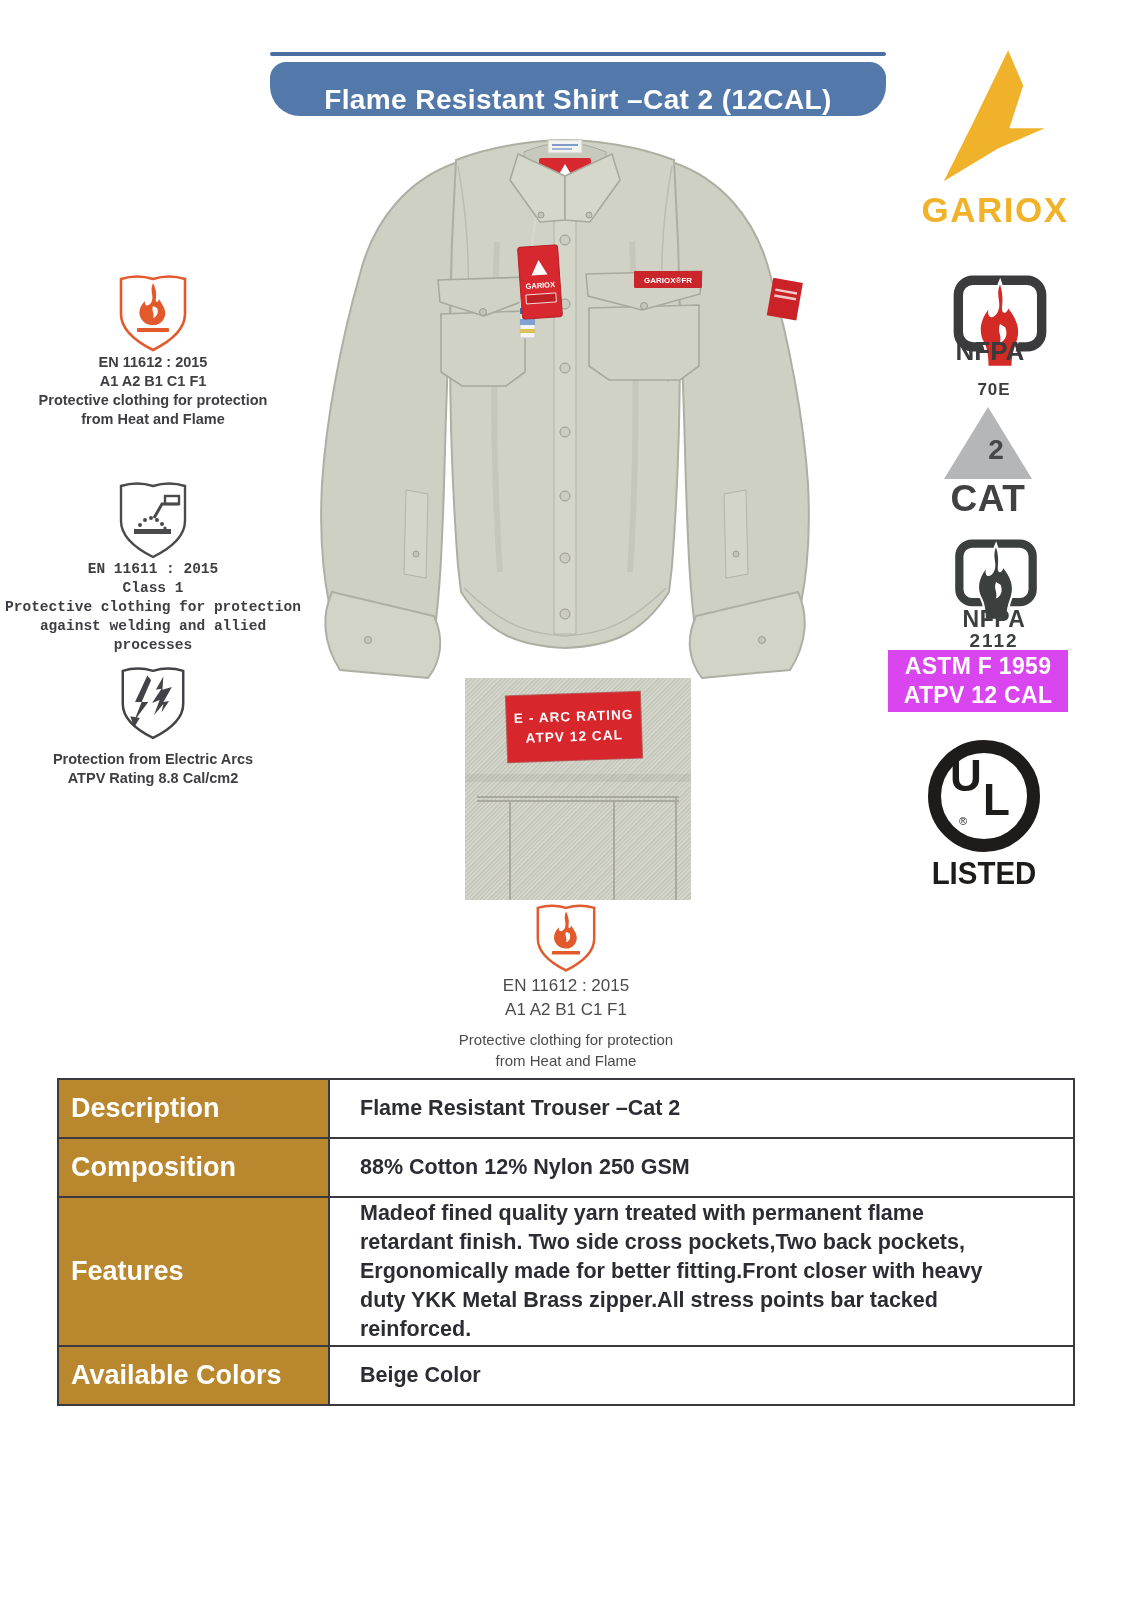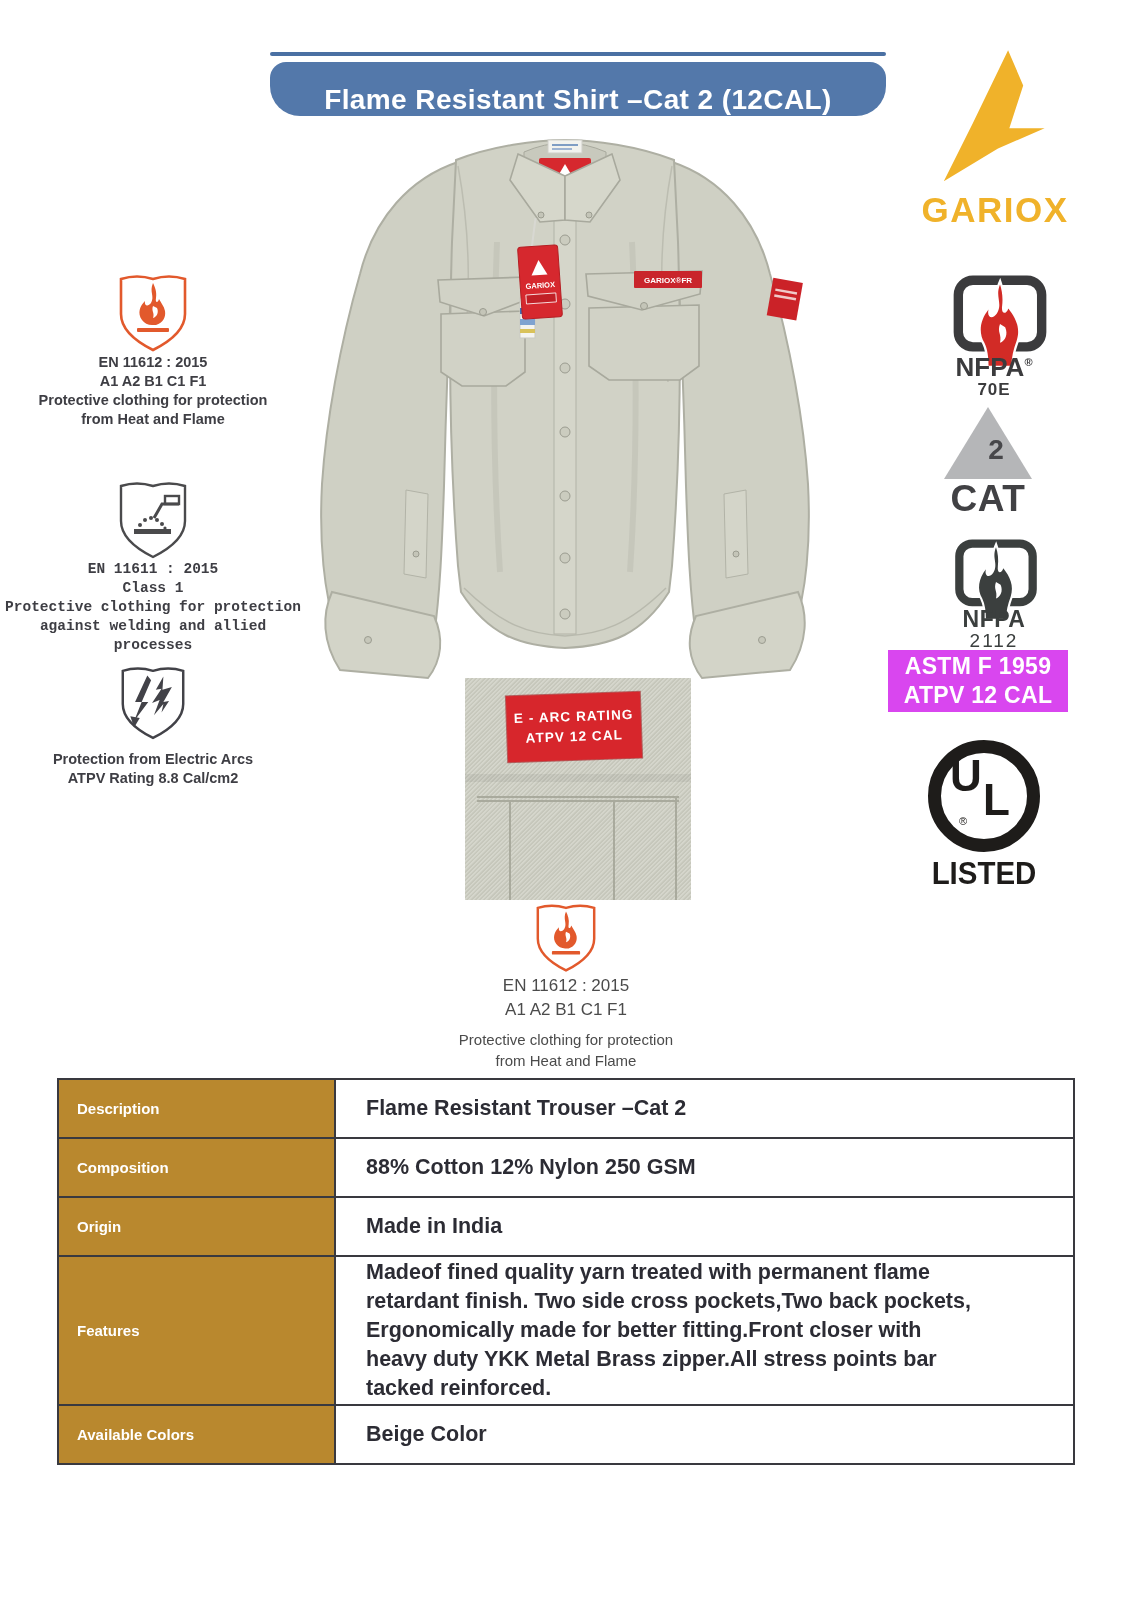--- a/index.html
+++ b/index.html
@@ -47,42 +47,42 @@
   
   .bcert-icon{left:534px;top:900px;}
   .bcert-text{left:386px;top:976px;width:360px;text-align:center;color:#4b4b4b;font-weight:normal;}
   .bcert-text .l1{font-size:17px;margin-bottom:4px;}
   .bcert-text .l2{font-size:17px;margin-bottom:11px;}
   .bcert-text .l3{font-size:15px;margin-bottom:4px;}
   .bcert-text .l4{font-size:15px;}
 
   
   .nfpa70e-frame{left:946px;top:274px;}
-  .nfpa70e-name{left:934px;top:352px;width:120px;text-align:center;color:#3b3b3d;font-size:26px;font-weight:bold;}
+  .nfpa70e-name{left:934px;top:336px;width:120px;text-align:center;color:#3b3b3d;font-size:26px;font-weight:bold;}
   .nfpa-name sup,{font-size:11px;}
   .nfpa70e-code{left:934px;top:380px;width:120px;text-align:center;color:#3b3b3d;font-size:17px;font-weight:bold;letter-spacing:1px;}
   .cat-tri{left:942px;top:404px;}
   .cat-num{left:950px;top:434px;width:92px;text-align:center;color:#47474a;font-size:28px;font-weight:bold;}
   .cat-label{left:936px;top:478px;width:104px;text-align:center;color:#414144;font-size:37px;font-weight:bold;letter-spacing:.5px;}
   .nfpa2112-frame{left:948px;top:538px;}
   .nfpa2112-name{left:936px;top:606px;width:116px;text-align:center;color:#3b3f3e;font-size:23px;font-weight:bold;letter-spacing:.5px;}
-  .nfpa2112-code{left:936px;top:630px;width:116px;text-align:center;color:#3b3f3e;font-size:19px;font-weight:normal;letter-spacing:2px;}
+  .nfpa2112-code{left:936px;top:630px;width:116px;text-align:center;color:#3b3f3e;font-size:19px;font-weight:bold;letter-spacing:2px;}
   .astm-banner{left:888px;top:650px;width:180px;height:62px;background:#d946ef;display:flex;flex-direction:column;
     align-items:center;justify-content:center;}
   .astm-banner div{color:#ffffff;font-size:23px;font-weight:bold;line-height:29px;letter-spacing:.3px;}
   .ul-circle{left:928px;top:740px;width:86px;height:86px;border:13px solid #1e1c1a;border-radius:50%;background:#fff;}
   .ul-circle .u{position:absolute;left:9px;top:-2px;font-size:44px;font-weight:bold;color:#1e1c1a;}
   .ul-circle .l{position:absolute;left:42px;top:22px;font-size:44px;font-weight:bold;color:#1e1c1a;}
   .ul-circle .r{position:absolute;left:18px;top:62px;font-size:11px;color:#1e1c1a;}
   .ul-listed{left:916px;top:856px;width:136px;text-align:center;color:#1e1c1a;font-size:31px;font-weight:bold;transform:scaleX(.95);}
 
   
   .spec-table{left:57px;top:1078px;border-collapse:collapse;table-layout:fixed;width:1018px;}
   .spec-table td{border:2.5px solid #39393f;vertical-align:middle;}
-  .spec-table td.k{width:256px;background:#b9882e;color:#ffffff;font-size:15px;font-weight:bold;padding-left:18px;}
+  .spec-table td.k{width:256px;background:#b9882e;color:#ffffff;font-size:27px;font-weight:bold;padding-left:12px;}
   .spec-table td.v{color:#2c2c34;font-size:21.5px;font-weight:bold;padding-left:30px;padding-right:87px;line-height:29px;}
   .r-n{height:59px;}
   .r-f{height:147px;}
 </style>
 </head>
 <body>
 
 <div class="abs header-rule"></div>
 <div class="abs title-banner">
   <div class="t">Flame Resistant Shirt –Cat 2 (12CAL)</div>
@@ -283,24 +283,20 @@
 <table class="abs spec-table">
   <tbody>
       <tr class="r-n">
     <td class="k">Description</td>
     <td class="v">Flame Resistant Trouser –Cat 2</td>
   </tr>
   <tr class="r-n">
     <td class="k">Composition</td>
     <td class="v">88% Cotton 12% Nylon 250 GSM</td>
   </tr>
-  <tr class="r-n">
-    <td class="k">Origin</td>
-    <td class="v">Made in India</td>
-  </tr>
   <tr class="r-f">
     <td class="k">Features</td>
     <td class="v">Madeof fined quality yarn treated with permanent flame retardant finish. Two side cross pockets,Two back pockets, Ergonomically made for better fitting.Front closer with heavy duty YKK Metal Brass zipper.All stress points bar tacked reinforced.</td>
   </tr>
   <tr class="r-n">
     <td class="k">Available Colors</td>
     <td class="v">Beige Color</td>
   </tr>
 </tbody>
   </table>

